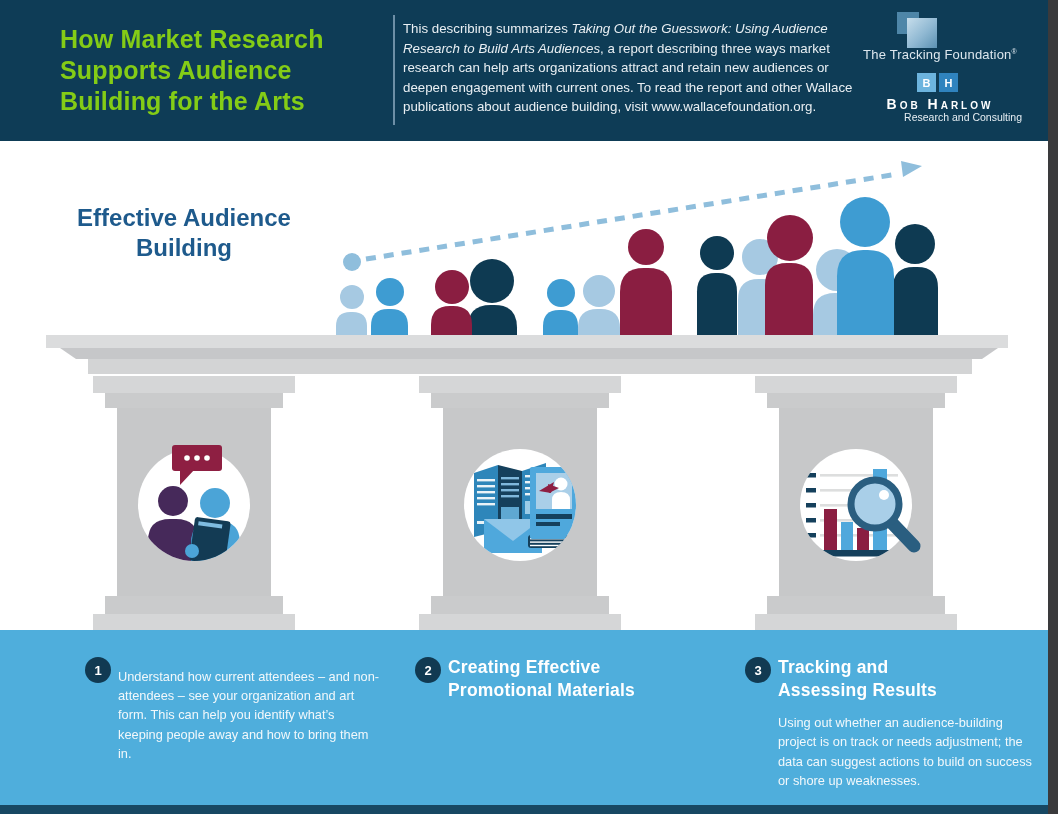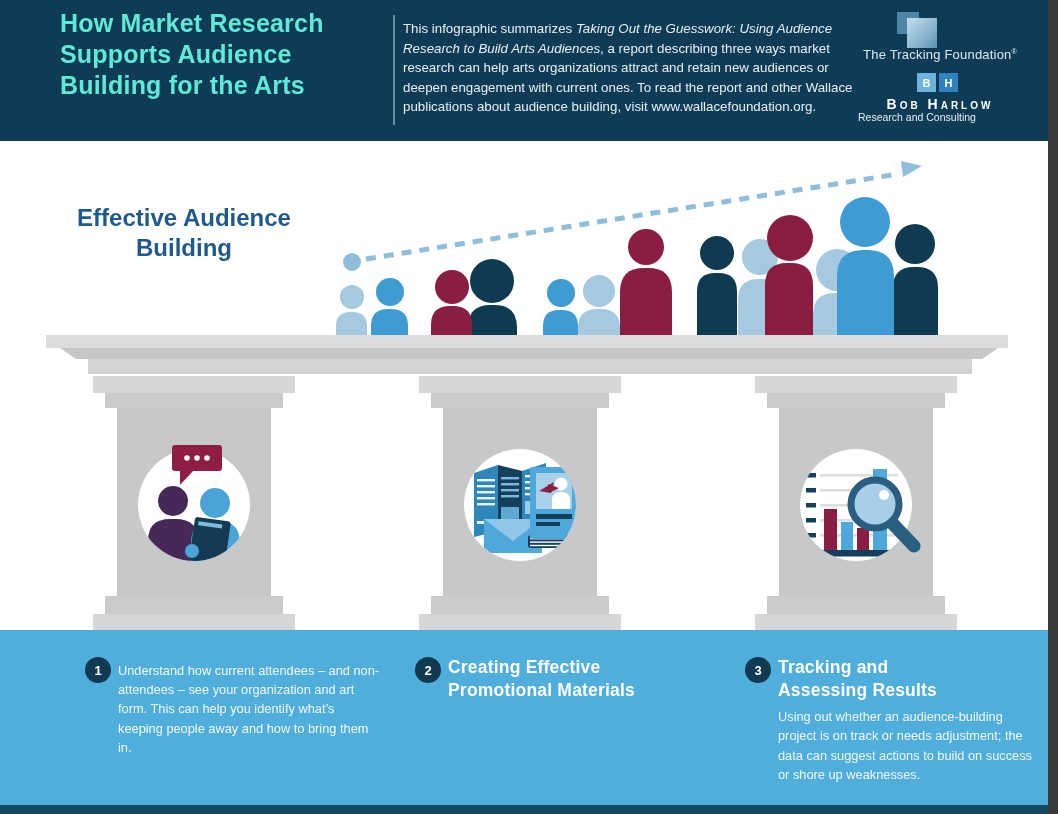--- a/index.html
+++ b/index.html
@@ -4,22 +4,22 @@
 <style>
   html,body{margin:0;padding:0;background:#666;}
   #page{
     position:relative;width:1058px;height:814px;background:#ffffff;
     overflow:hidden;font-family:"Liberation Sans", sans-serif;
     -webkit-font-smoothing:antialiased;
   }
   
   .header{position:absolute;left:0;top:0;width:1048px;height:141px;background:var(--navy);z-index:3;}
   .header-title{
-    position:absolute;left:60px;top:8px;width:330px;
-    color:#5eead4;font-size:25px;line-height:31px;font-weight:700;letter-spacing:.2px;
+    position:absolute;left:60px;top:24px;width:330px;
+    color:#84cc16;font-size:25px;line-height:31px;font-weight:700;letter-spacing:.2px;
   }
   .header-divider{position:absolute;left:393px;top:15px;width:2px;height:110px;background:var(--divider);opacity:.85;}
   .header-desc{
     position:absolute;left:403px;top:19px;width:452px;
     color:var(--text-light);font-size:13.3px;line-height:1.47;
   }
   .header-desc em{font-style:italic;}
   .wallace-mark{position:absolute;left:897px;top:12px;width:46px;height:36px;}
   .wallace-sq1{position:absolute;left:0;top:0;width:22px;height:22px;background:#4E86A8;}
   .wallace-sq2{position:absolute;left:10px;top:6px;width:30px;height:30px;
@@ -27,21 +27,21 @@
   .wallace-name{position:absolute;left:858px;top:47px;width:164px;text-align:center;
     color:#DDE7EE;font-size:13px;letter-spacing:.2px;}
   .wallace-name sup{font-size:7px;}
   .bh-squares{position:absolute;left:917px;top:73px;width:50px;display:flex;gap:3px;}
   .bh-sq{width:19px;height:19px;color:#fff;font-size:11px;font-weight:700;
     display:flex;align-items:center;justify-content:center;}
   .bh-b{background:#6CB4DE;}
   .bh-h{background:#2F83BE;}
   .bh-name{position:absolute;left:858px;top:96px;width:164px;text-align:center;color:#fff;
     font-size:14px;font-weight:700;font-variant:small-caps;letter-spacing:3px;}
-  .bh-sub{position:absolute;left:858px;top:111px;width:164px;text-align:left;color:#E6EEF3;font-size:10.5px;}
+  .bh-sub{position:absolute;left:858px;top:111px;width:164px;text-align:right;color:#E6EEF3;font-size:10.5px;}
   
   .headline{
     position:absolute;left:64px;top:203px;width:240px;z-index:2;
     color:var(--headline-blue);font-size:24px;line-height:1.25;font-weight:700;
     text-align:center;white-space:pre-line;
   }
   #figures-svg{position:absolute;left:0;top:0;z-index:1;pointer-events:none;}
   .shelf,.col-part,.icon-circle{position:absolute;z-index:2;}
   .band1{left:46px;top:335px;width:962px;height:13px;background:var(--band1);}
   .band2{left:60px;top:348px;width:938px;height:11px;background:var(--band2);
@@ -56,21 +56,21 @@
   .icon-circle svg{position:absolute;left:0;top:0;overflow:visible;}
   
   .blue-section{position:absolute;left:0;top:630px;width:1058px;height:175px;background:var(--section-blue);z-index:2;}
   .bottom-bar{position:absolute;left:0;top:805px;width:1058px;height:9px;background:var(--bottom-bar);z-index:2;}
   .sec{position:absolute;top:26px;width:312px;}
   .sec-badge{position:absolute;left:0;top:1px;width:26px;height:26px;border-radius:50%;
     background:var(--badge-navy);color:#fff;font-size:13px;font-weight:700;
     display:flex;align-items:center;justify-content:center;}
   .sec-title{margin-left:33px;color:#fff;font-size:17.5px;line-height:1.32;font-weight:700;
     white-space:pre-line;letter-spacing:.2px;}
-  .sec-body{margin-left:33px;margin-top:5px;width:262px;color:#F2F8FB;font-size:12.8px;line-height:1.5;}
+  .sec-body{margin-left:33px;margin-top:11px;width:262px;color:#F2F8FB;font-size:12.8px;line-height:1.5;}
   
   .edge-strip{position:absolute;left:1048px;top:0;width:10px;height:814px;background:var(--edge);z-index:6;}
 </style>
 </head>
 <body>
 
 <div id="page">
 
   <svg id="figures-svg" width="1058" height="814" viewBox="0 0 1058 814">
     <circle cx="352" cy="262" r="9" style="fill:var(--arrow-blue)"></circle>
@@ -252,21 +252,21 @@
     </svg>
   </div>
 
   <div class="headline">Effective Audience
 Building</div>
 
   <div class="header">
     <div class="header-title">How Market Research Supports Audience Building for the Arts</div>
     <div class="header-divider"></div>
     <div class="header-desc">
-      <span>This infographic summarizes </span><em>Taking Out the Guesswork: Using Audience Research to Build Arts Audiences</em><span>, a report describing  three ways market research can help arts organizations attract and retain new audiences or deepen engagement with current ones. To read the report and other Wallace publications about audience building, visit www.wallacefoundation.org.</span>
+      <span>This describing summarizes </span><em>Taking Out the Guesswork: Using Audience Research to Build Arts Audiences</em><span>, a report describing  three ways market research can help arts organizations attract and retain new audiences or deepen engagement with current ones. To read the report and other Wallace publications about audience building, visit www.wallacefoundation.org.</span>
     </div>
     <div class="wallace-mark">
       <div class="wallace-sq1"></div>
       <div class="wallace-sq2"></div>
     </div>
     <div class="wallace-name">
       <span>The Tracking Foundation</span><sup>®</sup>
     </div>
     <div class="bh-squares">
       <div class="bh-sq bh-b">B</div>

